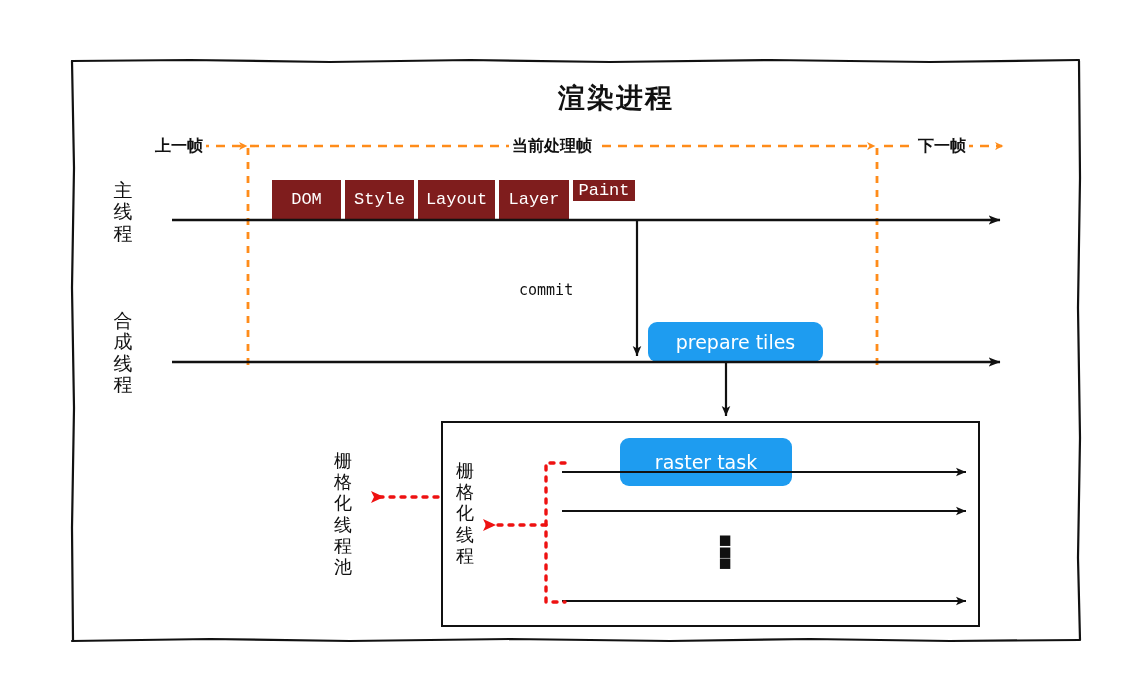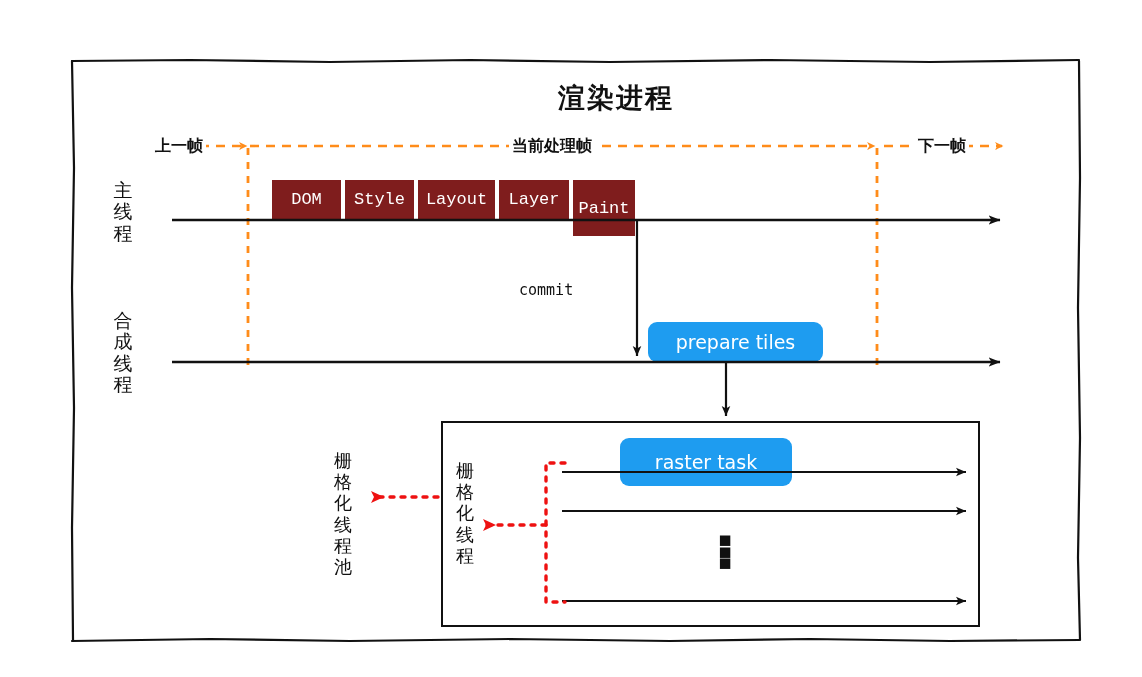--- a/index.html
+++ b/index.html
@@ -201,21 +201,21 @@
   </div>
   <div class="blue-box" style="left:343px; top:180px; width:73px; height:39px;justify-content:center;">
     <span>Style</span>
   </div>
   <div class="blue-box" style="left:416px; top:180px; width:81px; height:39px;">
     <span>Layout</span>
   </div>
   <div class="blue-box" style="left:497px; top:180px; width:74px; height:39px;">
     <span>Layer</span>
   </div>
-  <div class="blue-box last" style="left:571px; top:180px; width:64px; height:56px;">
+  <div class="blue-box last" style="left:571px; top:180px; width:64px; height:21px;">
     <span>Paint</span>
   </div>
 
   <div class="blue-tag" style="left:648px; top:322px; width:175px; height:40px;">
     <span>prepare tiles</span>
   </div>
 
   <div class="plain-label" style="left:519px; top:281px;">commit</div>
 
   <div class="pool-box"></div>

